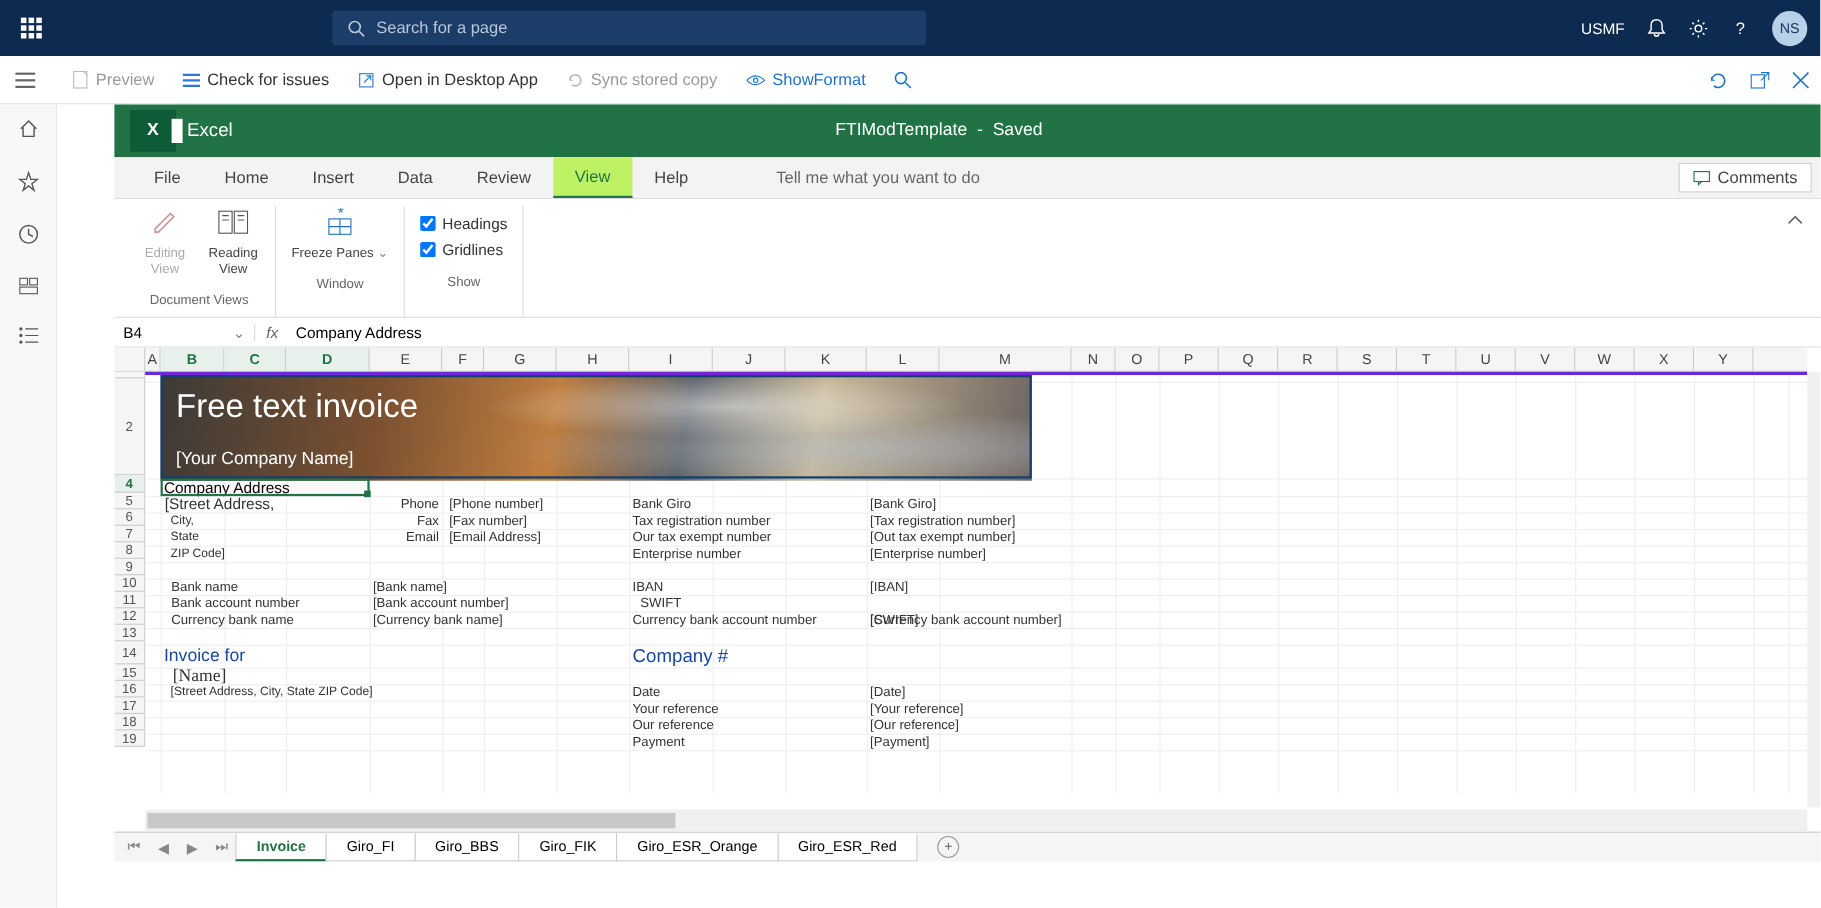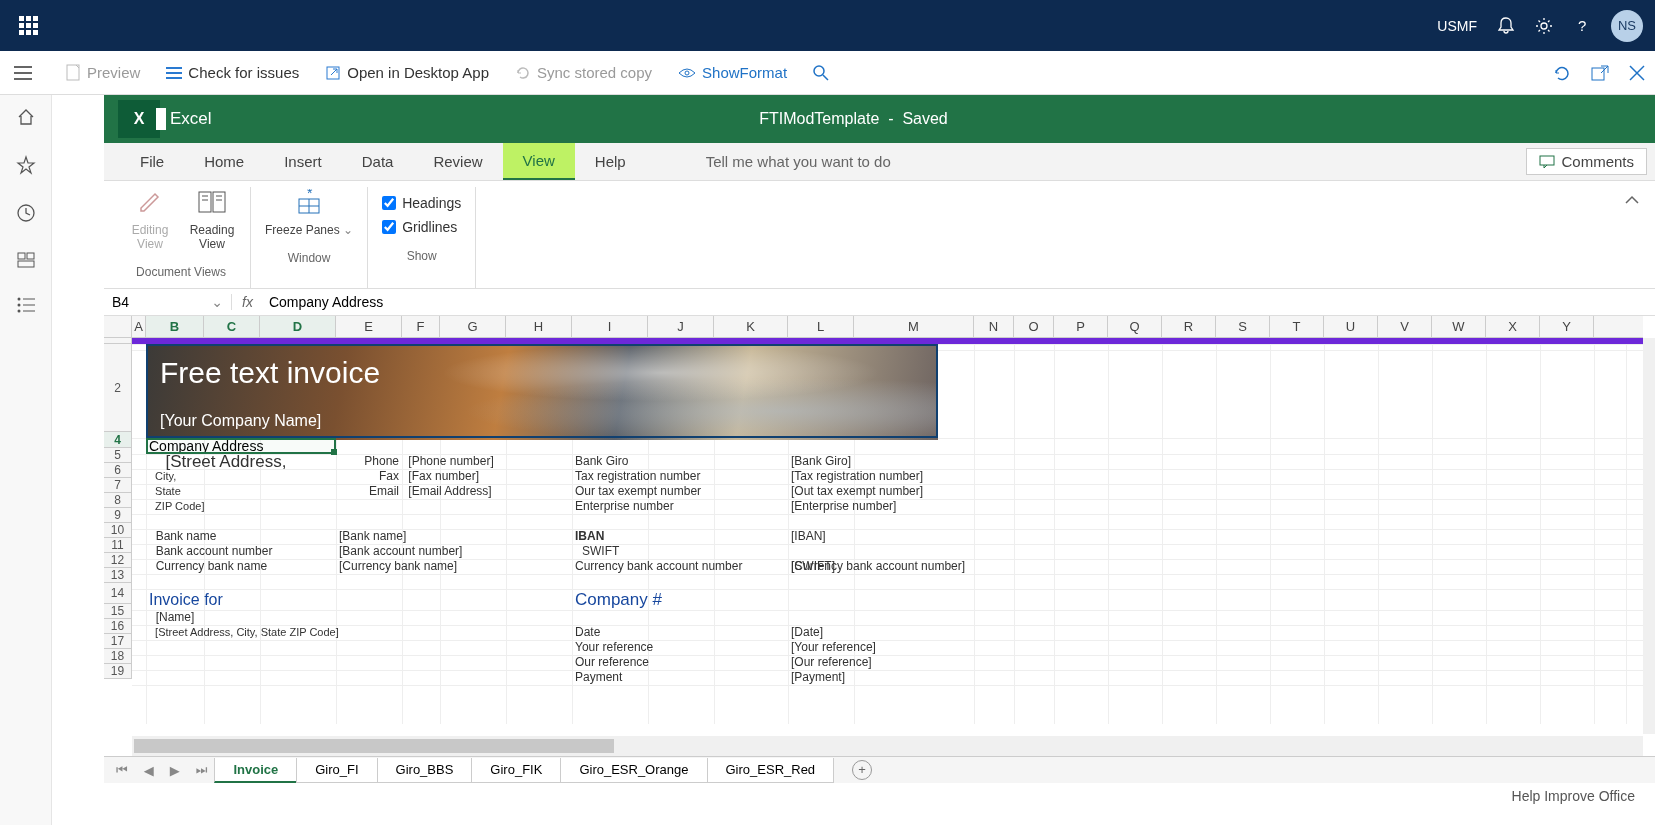--- a/index.html
+++ b/index.html
@@ -60,21 +60,21 @@
 .fcontent{padding:0 6px}
 
 .grid-area{position:relative;height:440px;overflow:hidden}
 .colhdrs{position:absolute;top:0;left:0;right:12px;height:22px;display:flex;background:#f5f5f5;border-bottom:1px solid #ccc;font-size:13px}
 .corner{width:28px;border-right:1px solid #ccc;background:#f5f5f5}
 .ch{border-right:1px solid #ccc;text-align:center;line-height:22px;color:#444}
 .ch.active{color:#217346;font-weight:600;background:#e8f0ec}
 .rowhdr{position:absolute;top:22px;left:0;width:28px;background:#f5f5f5;border-right:1px solid #ccc;font-size:12px}
 .rh{border-bottom:1px solid #ccc;text-align:center;color:#555;line-height:15px}
 .rh.active{background:#e8f0ec;color:#217346;font-weight:600}
-.cells{position:absolute;top:22px;left:28px;right:12px;bottom:22px;border-top:6px solid #6d28d9}
+.cells{position:absolute;top:22px;left:28px;right:12px;bottom:22px;border-top:3px solid #6d28d9}
 .vscroll{position:absolute;top:22px;right:0;width:12px;bottom:22px;background:#f0f0f0}
 .hscroll{position:absolute;bottom:0;left:28px;right:12px;height:20px;background:#f0f0f0;display:flex;align-items:center}
 .hscroll .thumb{width:480px;height:14px;background:#c8c8c8;margin-left:2px}
 
 .banner{position:relative;width:792px;height:96px;background:linear-gradient(100deg,#3b3a38 0%,#7a5030 25%,#bf7e40 45%,#5a6068 60%,#c8b898 75%,#6d6360 100%);overflow:hidden}
 .banner::before{content:'';position:absolute;inset:0;background:radial-gradient(ellipse at 65% 30%,rgba(255,255,255,0.5) 0%,transparent 30%),radial-gradient(ellipse at 80% 70%,rgba(180,190,200,0.6) 0%,transparent 35%)}
 .banner .t1{position:absolute;top:12px;left:14px;font-size:30px;color:#fff;font-weight:400}
 .banner .t2{position:absolute;bottom:10px;left:14px;font-size:16px;color:#fff}
 
 .sel{position:absolute;border:2px solid #217346;background:rgba(33,115,70,0.03)}
@@ -99,20 +99,29 @@
         <span></span>
         <span></span>
         <span></span>
         <span></span>
         <span></span>
         <span></span>
         <span></span>
         <span></span>
         <span></span>
       </div>
+  </div>
+  <div class="search-box">
+    <span class="ico">
+      <svg width="16" height="16" viewBox="0 0 16 16">
+          <circle cx="6.5" cy="6.5" r="5" fill="none" stroke="#b8c6d9" stroke-width="1.5"></circle>
+          <line x1="10.5" y1="10.5" x2="15" y2="15" stroke="#b8c6d9" stroke-width="1.5"></line>
+        </svg>
+    </span>
+    <span>Search for a page</span>
   </div>
   <div class="top-right">
     <span class="usmf">USMF</span>
     <span class="ico">
         <svg width="18" height="18" viewBox="0 0 18 18">
           <path d="M9 1 C6 1 4 3 4 6 L4 10 L2 13 L16 13 L14 10 L14 6 C14 3 12 1 9 1 M7 14 A2 2 0 0 0 11 14" fill="none" stroke="#fff" stroke-width="1.3"></path>
         </svg>
       </span>
     <span class="ico">
         <svg width="18" height="18" viewBox="0 0 18 18">
@@ -444,53 +453,53 @@
         <div style="position:absolute;top:341px;left:0;right:0;height:0;border-top:1px solid #eee"></div>
         <div class="banner" style="position:absolute;top:0;left:14px">
 <div class="t1">Free text invoice</div>
 <div class="t2">[Your Company Name]</div>
         </div>
         <div style="position:absolute;top:0;left:14px;width:792px;height:94px;border:2px solid #104070;pointer-events:none"></div>
         <div style="position:absolute;top:94px;left:14px;height:16px;line-height:16px;font-size:14px;color:#000;padding-left:3px;white-space:nowrap;">Company Address</div>
         <div class="sel" style="top:94px;left:14px;width:190px;height:16px">
           <div class="handle"></div>
         </div>
-        <div style="position:absolute;top:110px;left:22px;height:15px;line-height:15px;font-size:17px;color:#333;padding-left:2px;white-space:nowrap;">&nbsp;&nbsp;[Street Address,</div>
+        <div style="position:absolute;top:110px;left:8px;height:15px;line-height:15px;font-size:14px;color:#333;padding-left:2px;white-space:nowrap;">&nbsp;&nbsp;[Street Address,</div>
         <div style="position:absolute;top:110px;left:204px;height:15px;line-height:15px;font-size:12px;color:#333;padding-left:3px;white-space:nowrap;text-align:right;width:63px;">Phone</div>
         <div style="position:absolute;top:110px;left:270px;height:15px;line-height:15px;font-size:12px;color:#333;padding-left:3px;white-space:nowrap;">&nbsp;[Phone number]</div>
         <div style="position:absolute;top:110px;left:440px;height:15px;line-height:15px;font-size:12px;color:#333;padding-left:3px;white-space:nowrap;">Bank Giro</div>
         <div style="position:absolute;top:110px;left:656px;height:15px;line-height:15px;font-size:12px;color:#333;padding-left:3px;white-space:nowrap;">[Bank Giro]</div>
         <div style="position:absolute;top:125px;left:14px;height:15px;line-height:15px;font-size:11px;color:#333;padding-left:3px;white-space:nowrap;">&nbsp;&nbsp;City,</div>
         <div style="position:absolute;top:125px;left:204px;height:15px;line-height:15px;font-size:12px;color:#333;padding-left:3px;white-space:nowrap;text-align:right;width:63px;">Fax</div>
         <div style="position:absolute;top:125px;left:270px;height:15px;line-height:15px;font-size:12px;color:#333;padding-left:3px;white-space:nowrap;">&nbsp;[Fax number]</div>
         <div style="position:absolute;top:125px;left:440px;height:15px;line-height:15px;font-size:12px;color:#333;padding-left:3px;white-space:nowrap;">Tax registration number</div>
         <div style="position:absolute;top:125px;left:656px;height:15px;line-height:15px;font-size:12px;color:#333;padding-left:3px;white-space:nowrap;">[Tax registration number]</div>
         <div style="position:absolute;top:140px;left:14px;height:15px;line-height:15px;font-size:11px;color:#333;padding-left:3px;white-space:nowrap;">&nbsp;&nbsp;State</div>
         <div style="position:absolute;top:140px;left:204px;height:15px;line-height:15px;font-size:12px;color:#333;padding-left:3px;white-space:nowrap;text-align:right;width:63px;">Email</div>
         <div style="position:absolute;top:140px;left:270px;height:15px;line-height:15px;font-size:12px;color:#333;padding-left:3px;white-space:nowrap;">&nbsp;[Email Address]</div>
         <div style="position:absolute;top:140px;left:440px;height:15px;line-height:15px;font-size:12px;color:#333;padding-left:3px;white-space:nowrap;">Our tax exempt number</div>
         <div style="position:absolute;top:140px;left:656px;height:15px;line-height:15px;font-size:12px;color:#333;padding-left:3px;white-space:nowrap;">[Out tax exempt number]</div>
         <div style="position:absolute;top:155px;left:14px;height:15px;line-height:15px;font-size:11px;color:#333;padding-left:3px;white-space:nowrap;">&nbsp;&nbsp;ZIP Code]</div>
         <div style="position:absolute;top:155px;left:440px;height:15px;line-height:15px;font-size:12px;color:#333;padding-left:3px;white-space:nowrap;">Enterprise number</div>
         <div style="position:absolute;top:155px;left:656px;height:15px;line-height:15px;font-size:12px;color:#333;padding-left:3px;white-space:nowrap;">[Enterprise number]</div>
         <div style="position:absolute;top:185px;left:14px;height:15px;line-height:15px;font-size:12px;color:#333;padding-left:3px;white-space:nowrap;">&nbsp;&nbsp;Bank name</div>
         <div style="position:absolute;top:185px;left:204px;height:15px;line-height:15px;font-size:12px;color:#333;padding-left:3px;white-space:nowrap;">[Bank name]</div>
-        <div style="position:absolute;top:185px;left:440px;height:15px;line-height:15px;font-size:12px;color:#333;padding-left:3px;white-space:nowrap;font-weight:bold;">IBAN</div>
+        <div style="position:absolute;top:185px;left:440px;height:15px;line-height:15px;font-size:12px;color:#333;padding-left:3px;white-space:nowrap;">IBAN</div>
         <div style="position:absolute;top:185px;left:656px;height:15px;line-height:15px;font-size:12px;color:#333;padding-left:3px;white-space:nowrap;">[IBAN]</div>
         <div style="position:absolute;top:200px;left:14px;height:15px;line-height:15px;font-size:12px;color:#333;padding-left:3px;white-space:nowrap;">&nbsp;&nbsp;Bank account number</div>
         <div style="position:absolute;top:200px;left:204px;height:15px;line-height:15px;font-size:12px;color:#333;padding-left:3px;white-space:nowrap;">[Bank account number]</div>
         <div style="position:absolute;top:200px;left:440px;height:15px;line-height:15px;font-size:12px;color:#333;padding-left:10px;white-space:nowrap;">SWIFT</div>
         <div style="position:absolute;top:200px;left:656px;height:15px;line-height:15px;font-size:12px;color:#333;padding-left:3px;white-space:nowrap;margin-top:15px;">[SWIFT]</div>
         <div style="position:absolute;top:215px;left:14px;height:15px;line-height:15px;font-size:12px;color:#333;padding-left:3px;white-space:nowrap;">&nbsp;&nbsp;Currency bank name</div>
         <div style="position:absolute;top:215px;left:204px;height:15px;line-height:15px;font-size:12px;color:#333;padding-left:3px;white-space:nowrap;">[Currency bank name]</div>
         <div style="position:absolute;top:215px;left:440px;height:15px;line-height:15px;font-size:12px;color:#333;padding-left:3px;white-space:nowrap;">Currency bank account number</div>
         <div style="position:absolute;top:215px;left:656px;height:15px;line-height:15px;font-size:12px;color:#333;padding-left:3px;white-space:nowrap;">[Currency bank account number]</div>
         <div style="position:absolute;top:245px;left:14px;height:21px;line-height:21px;font-size:16px;color:#17479e;padding-left:3px;white-space:nowrap;font-weight:500;">Invoice for</div>
         <div style="position:absolute;top:245px;left:440px;height:21px;line-height:21px;font-size:17px;color:#17479e;padding-left:3px;white-space:nowrap;font-weight:500;">Company #</div>
-        <div style="position:absolute;top:266px;left:14px;height:15px;line-height:15px;font-size:12px;color:#333;padding-left:3px;white-space:nowrap;">&nbsp;&nbsp;[Name]</div>
+        <div style="position:absolute;top:266px;left:14px;height:15px;line-height:15px;font-size:16px;color:#333;padding-left:3px;white-space:nowrap;font-family:Liberation Serif, serif;">&nbsp;&nbsp;[Name]</div>
         <div style="position:absolute;top:281px;left:14px;height:15px;line-height:15px;font-size:11px;color:#333;padding-left:3px;white-space:nowrap;">&nbsp;&nbsp;[Street Address, City, State ZIP Code]</div>
         <div style="position:absolute;top:281px;left:440px;height:15px;line-height:15px;font-size:12px;color:#333;padding-left:3px;white-space:nowrap;">Date</div>
         <div style="position:absolute;top:281px;left:656px;height:15px;line-height:15px;font-size:12px;color:#333;padding-left:3px;white-space:nowrap;">[Date]</div>
         <div style="position:absolute;top:296px;left:440px;height:15px;line-height:15px;font-size:12px;color:#333;padding-left:3px;white-space:nowrap;">Your reference</div>
         <div style="position:absolute;top:296px;left:656px;height:15px;line-height:15px;font-size:12px;color:#333;padding-left:3px;white-space:nowrap;">[Your reference]</div>
         <div style="position:absolute;top:311px;left:440px;height:15px;line-height:15px;font-size:12px;color:#333;padding-left:3px;white-space:nowrap;">Our reference</div>
         <div style="position:absolute;top:311px;left:656px;height:15px;line-height:15px;font-size:12px;color:#333;padding-left:3px;white-space:nowrap;">[Our reference]</div>
         <div style="position:absolute;top:326px;left:440px;height:15px;line-height:15px;font-size:12px;color:#333;padding-left:3px;white-space:nowrap;">Payment</div>
         <div style="position:absolute;top:326px;left:656px;height:15px;line-height:15px;font-size:12px;color:#333;padding-left:3px;white-space:nowrap;">[Payment]</div>
       </div>
@@ -509,16 +518,13 @@
         <div class="stab active">Invoice</div>
         <div class="stab">Giro_FI</div>
         <div class="stab">Giro_BBS</div>
         <div class="stab">Giro_FIK</div>
         <div class="stab">Giro_ESR_Orange</div>
         <div class="stab">Giro_ESR_Red</div>
       </div>
     <div class="plus">+</div>
   </div>
 
-  <div class="statusbar">
-    <span>Help Improve Office</span>
-  </div>
 </div>
 
 </body></html>

